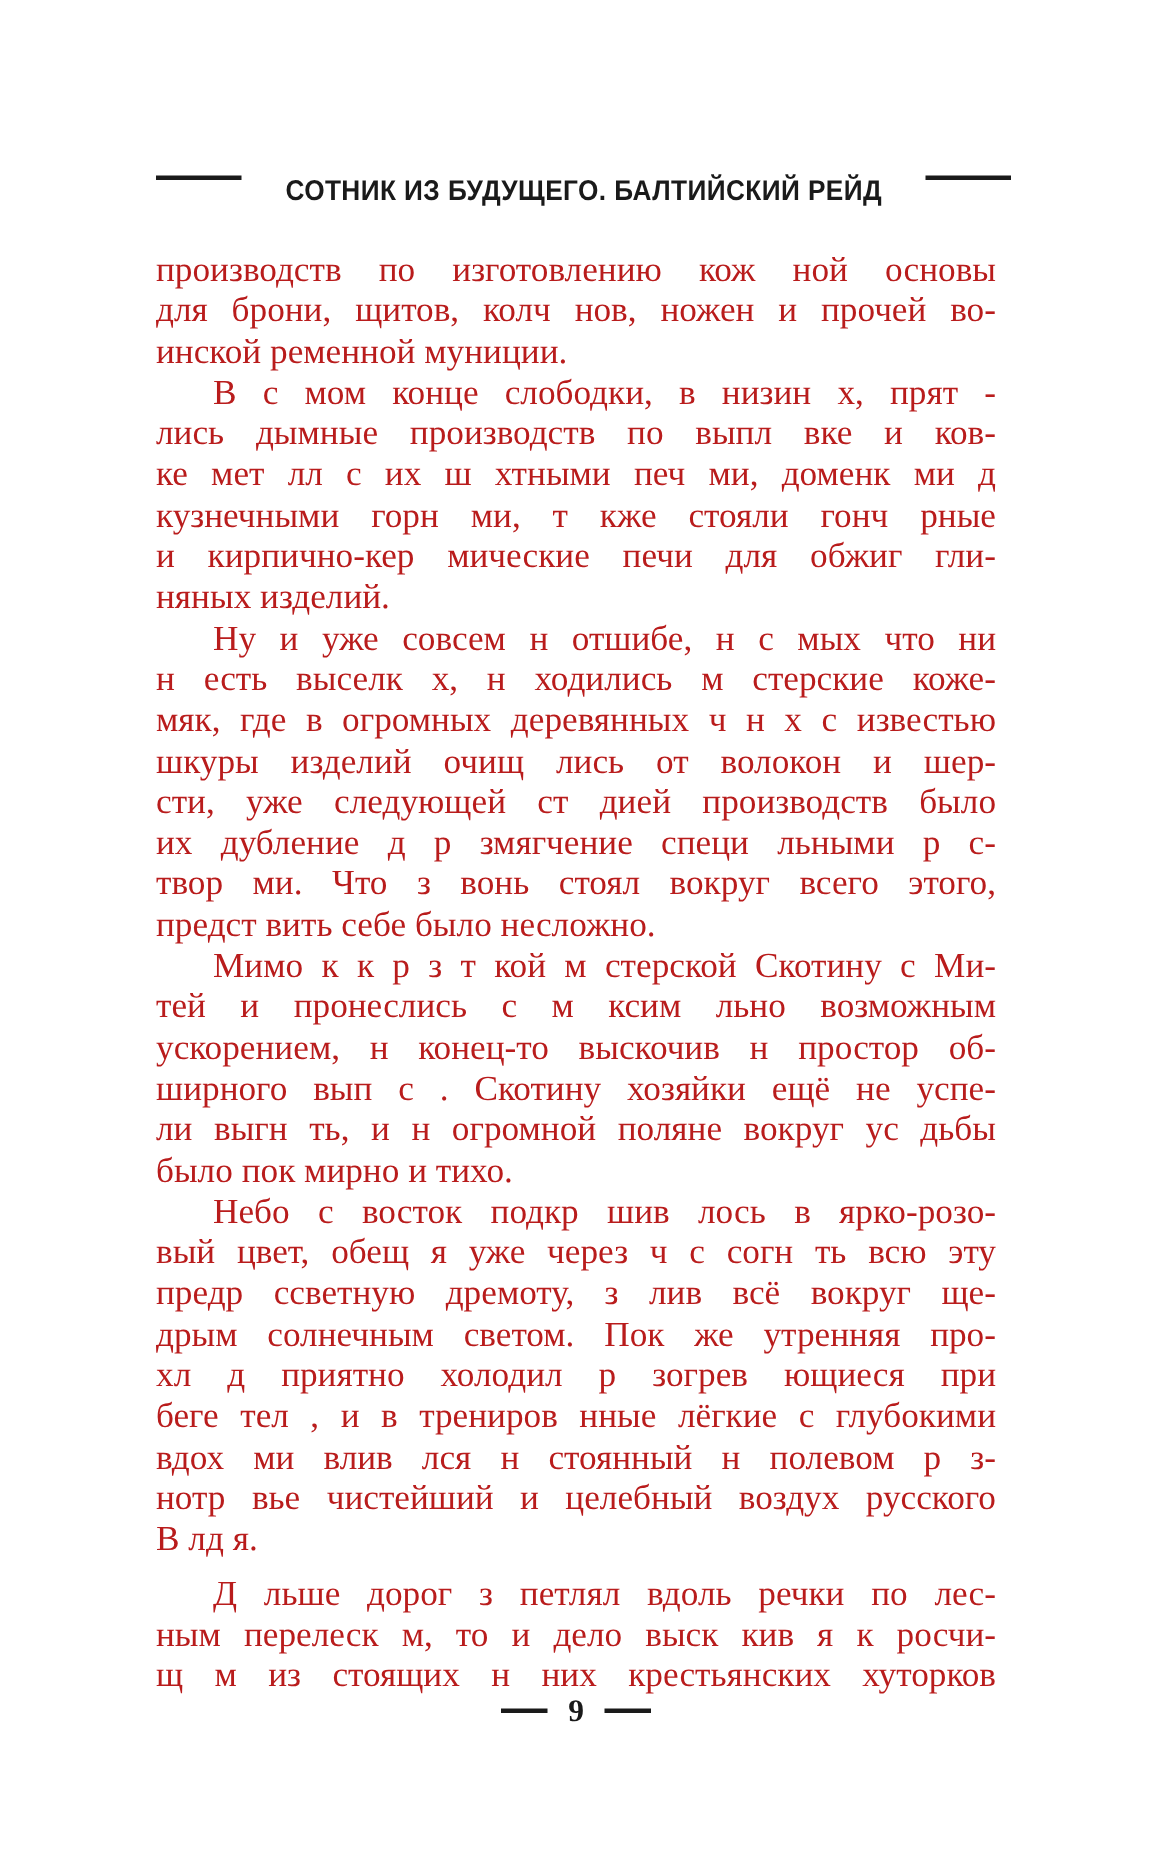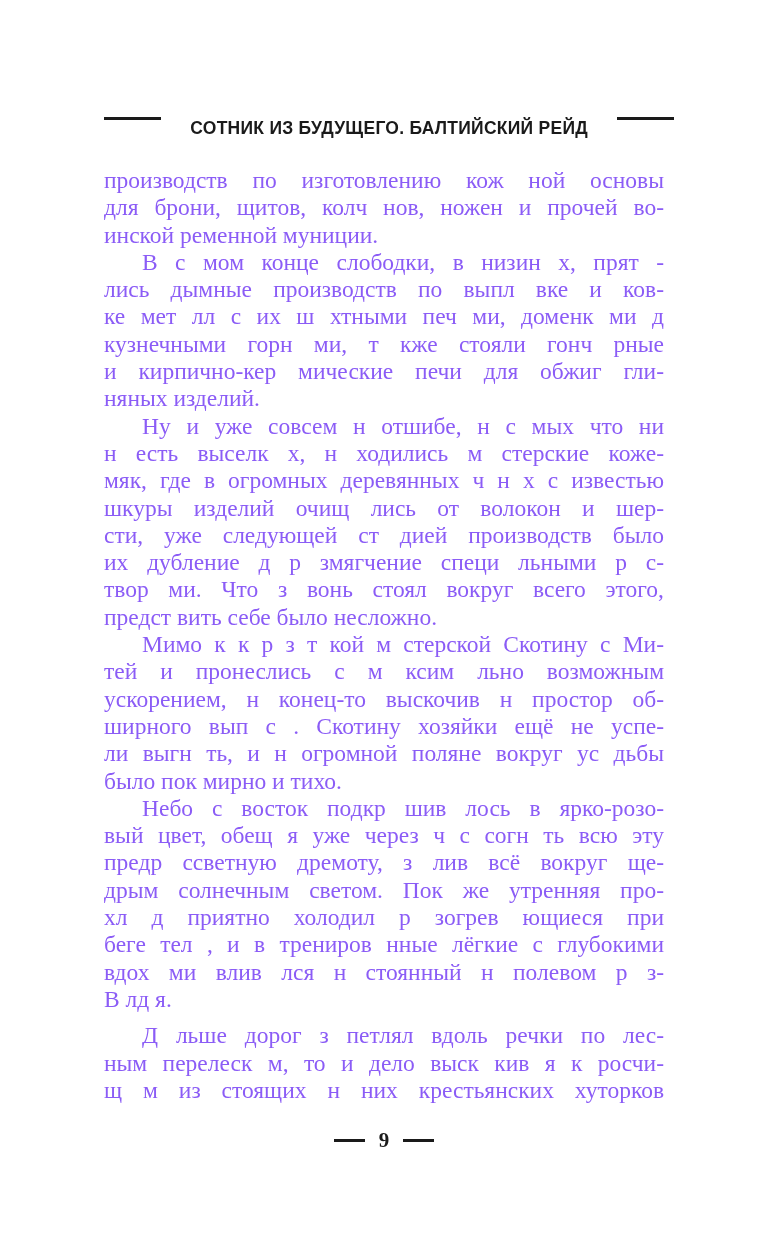--- a/index.html
+++ b/index.html
@@ -41,21 +41,21 @@
   }
   
   .body-text {
     position: absolute;
     top: 167px;
     left: 104px;
     width: 560px;
     font-family: "Liberation Serif", "DejaVu Serif", serif;
     font-size: 23.5px;
     line-height: 27.3px;
-    color: #8b5cf6;
+    color: #b91c1c;
   }
   .para { margin: 0; }
   .para.spaced { margin-top: 9px; }
   .line {
     text-align: justify;
     text-align-last: justify;
     text-justify: inter-word;
     white-space: normal;
   }
   .line.endline { text-align-last: left; }
@@ -123,20 +123,21 @@
         <div class="line endline">было пок  мирно и тихо.</div>
       </div>
       <div class="para">
         <div class="line indent">Небо с восток  подкр шив лось в ярко-розо-</div>
         <div class="line">вый цвет, обещ я уже через ч с согн ть всю эту</div>
         <div class="line">предр ссветную дремоту, з лив всё вокруг ще-</div>
         <div class="line">дрым солнечным светом. Пок  же утренняя про-</div>
         <div class="line">хл д  приятно холодил  р зогрев ющиеся при</div>
         <div class="line">беге тел , и в трениров нные лёгкие с глубокими</div>
         <div class="line">вдох ми влив лся н стоянный н  полевом р з-</div>
+        <div class="line">нотр вье чистейший и целебный воздух русского</div>
         <div class="line endline">В лд я.</div>
       </div>
       <div class="para spaced">
         <div class="line indent">Д льше дорог  з петлял  вдоль речки по лес-</div>
         <div class="line">ным перелеск м, то и дело выск кив я к росчи-</div>
         <div class="line">щ м из стоящих н  них крестьянских хуторков</div>
       </div>
     </div>
 
   <div class="footer">

